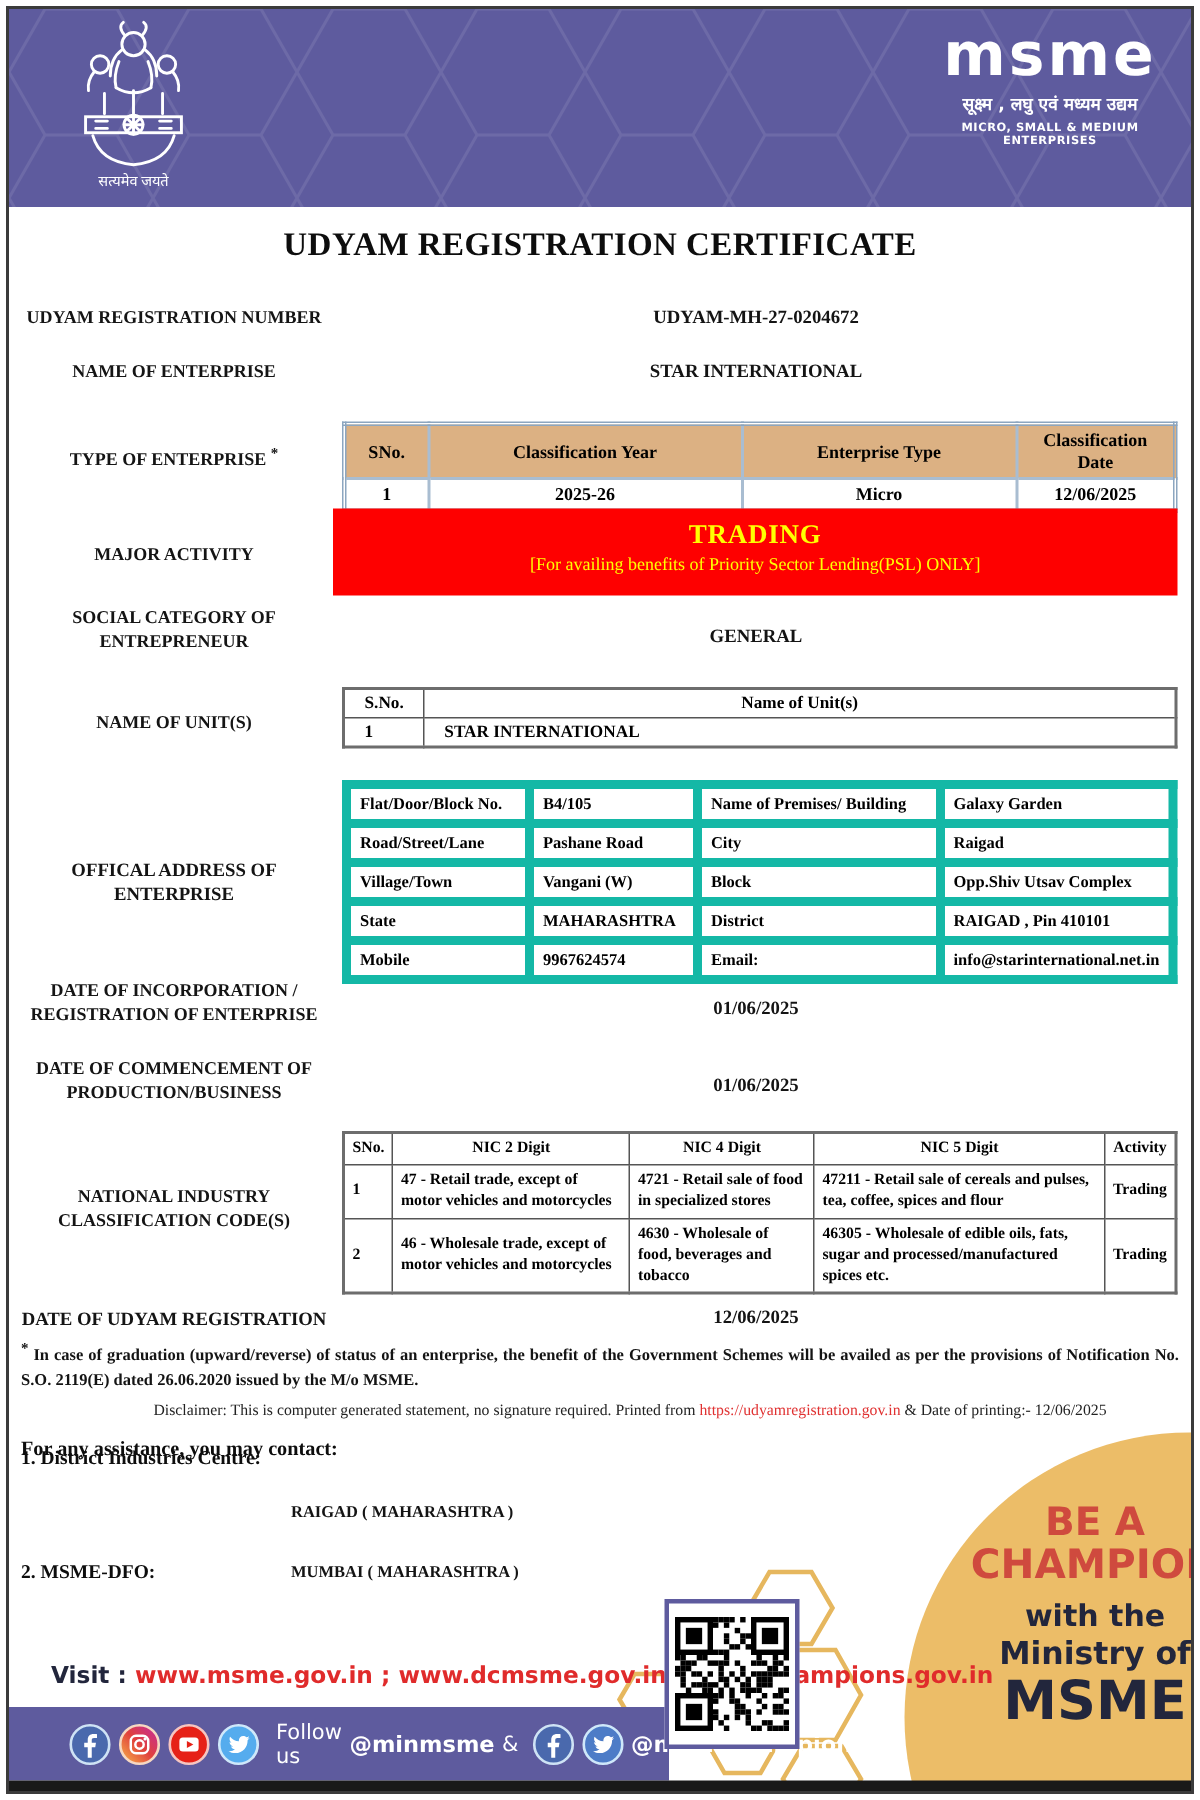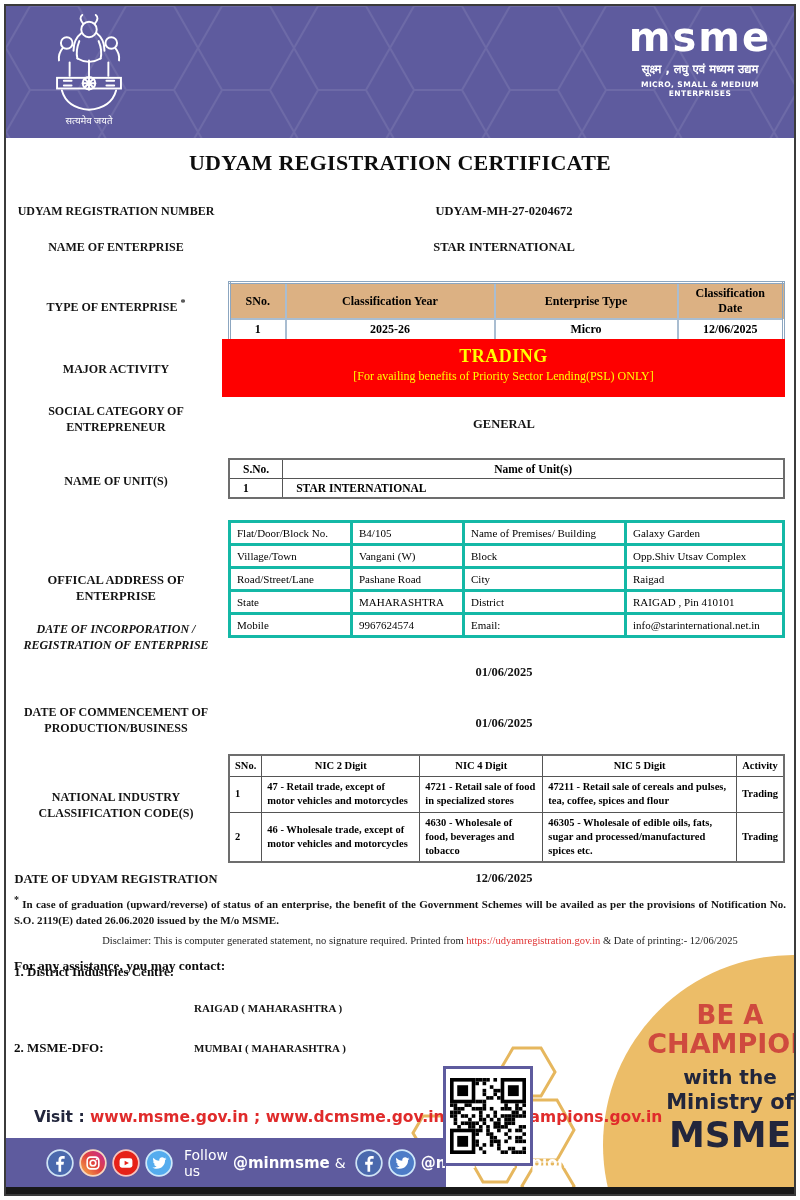--- a/index.html
+++ b/index.html
@@ -40,21 +40,21 @@
   .redbox .big { font-size:18px; font-weight:bold; letter-spacing:0.5px; }
   .redbox .small { font-size:12px; font-weight:normal; margin-top:2px; }
 
   .tbl-units { position:absolute; left:222px; top:452px; width:557px; border:2px solid #6d6d6d; }
   .tbl-units th, .tbl-units td { border:1px solid #555; font-size:11.5px; font-weight:bold; padding:3px 13px; }
   .tbl-units th { text-align:center; }
   .tbl-units td { text-align:left; }
   .tbl-units .sno { width:48px; text-align:left; }
 
   .tbl-addr { position:absolute; left:222px; top:514px; width:557px; border:2px solid #7a7a7a; }
-  .tbl-addr td { border:3px solid #14b8a6; font-size:11px; font-weight:normal; padding:4px 6px; text-align:left; }
+  .tbl-addr td { border:6px solid #14b8a6; font-size:11px; font-weight:bold; padding:4px 6px; text-align:left; }
 
   .tbl-nic { position:absolute; left:222px; top:748px; width:557px; border:2px solid #6d6d6d; }
   .tbl-nic th, .tbl-nic td { border:1px solid #555; font-size:10.5px; font-weight:bold; padding:3px 5px; text-align:left; line-height:1.35; }
   .tbl-nic th { text-align:center; }
 
   .footnote { position:absolute; left:8px; right:8px; top:886px; font-size:11px; font-weight:bold; color:#141414; text-align:justify; line-height:1.5; }
   .disclaimer { position:absolute; left:60px; right:20px; top:929px; text-align:center; font-size:10.5px; color:#222; }
   .disclaimer .link { color:#e03131; }
 
   .assist-h { position:absolute; left:8px; top:952px; font-size:13.5px; font-weight:bold; color:#0d0d0d; }
@@ -186,47 +186,47 @@
     <div class="lbl" style="top:566px; font-size:12.5px;">OFFICAL ADDRESS OF ENTERPRISE</div>
     <table class="tbl-addr">
       <tbody>
           <tr>
         <td style="width:122px;">Flat/Door/Block No.</td>
         <td style="width:112px;">B4/105</td>
         <td style="width:162px;">Name of Premises/ Building</td>
         <td>Galaxy Garden</td>
       </tr>
       <tr>
+        <td>Road/Street/Lane</td>
+        <td>Pashane Road</td>
+        <td>City</td>
+        <td>Raigad</td>
+      </tr>
+      <tr>
         <td>Village/Town</td>
         <td>Vangani (W)</td>
         <td>Block</td>
         <td>Opp.Shiv Utsav Complex</td>
       </tr>
       <tr>
-        <td>Road/Street/Lane</td>
-        <td>Pashane Road</td>
-        <td>City</td>
-        <td>Raigad</td>
-      </tr>
-      <tr>
         <td>State</td>
         <td>MAHARASHTRA</td>
         <td>District</td>
         <td>RAIGAD , Pin 410101</td>
       </tr>
       <tr>
         <td>Mobile</td>
         <td>9967624574</td>
         <td>Email:</td>
         <td>info@starinternational.net.in</td>
       </tr>
     </tbody>
       </table>
 
-    <div class="lbl" style="top:616px;font-style:italic;">
+    <div class="lbl" style="top:647px;">
       <span>DATE OF INCORPORATION /</span><br>
       <span>REGISTRATION OF ENTERPRISE</span>
     </div>
     <div class="val" style="top:659px;">01/06/2025</div>
 
     <div class="lbl" style="top:699px;">
       <span>DATE OF COMMENCEMENT OF</span><br>
       <span>PRODUCTION/BUSINESS</span>
     </div>
     <div class="val" style="top:710px;">01/06/2025</div>

